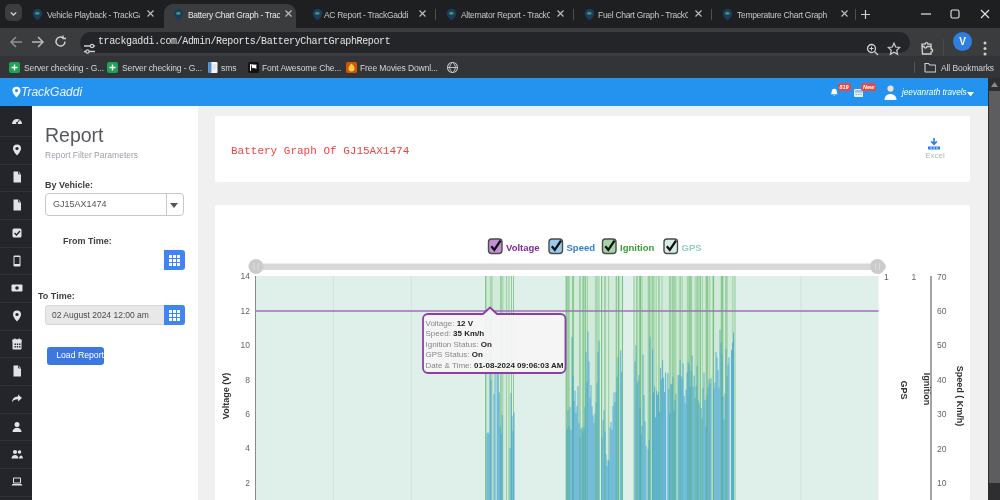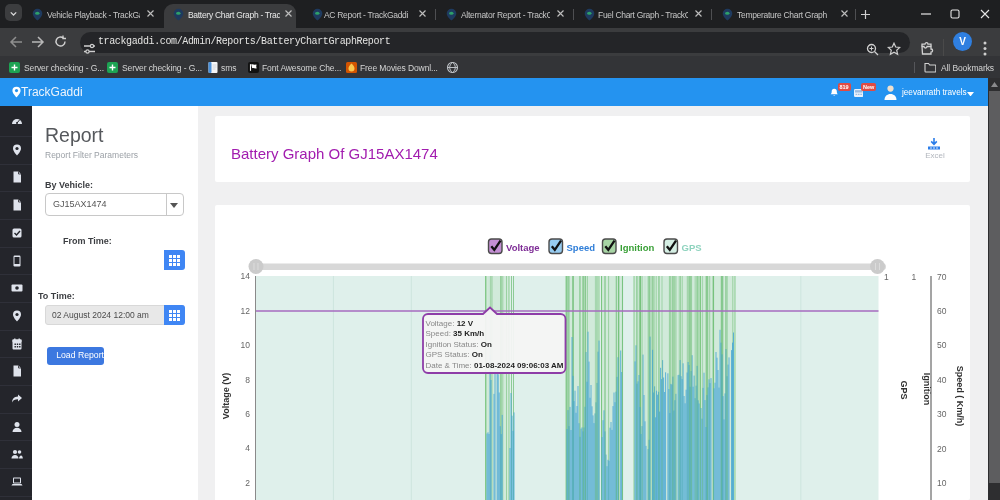--- a/index.html
+++ b/index.html
@@ -6,33 +6,33 @@
 #tabstrip {position:absolute;left:0;top:0;width:1000px;height:28px;background:#1e1f21;}
 .activetab {left:164px;top:4px;width:132px;height:24px;background:#3b3c3e;border-radius:9px 9px 0 0;}
 .tabt {font-size:8.5px;letter-spacing:-0.3px;color:#c6c6c6;white-space:nowrap;overflow:hidden;}
 .actt {color:#e9e9e9;}
 #toolbar {position:absolute;left:0;top:28px;width:1000px;height:28px;background:#3b3c3e;}
 .omnibox {left:80px;top:31.5px - 28px;top:3.5px;width:830px;height:21px;background:#242528;border-radius:10.5px;}
 .urltext {left:98px;top:8px;font-size:10px;color:#e4e4e2;letter-spacing:-0.38px;font-family:Liberation Mono, monospace;}
 .avatarV {left:953px;top:4px;width:19px;height:19px;border-radius:50%;background:#2f7fe0;color:#fff;font-size:10px;font-weight:bold;text-align:center;line-height:19px;}
 #bookmarks {position:absolute;left:0;top:56px;width:1000px;height:22px;background:#333437;}
 .bmt {top:7px;font-size:8.5px;letter-spacing:-0.1px;color:#d5d5d5;white-space:nowrap;}
-#navbar {position:absolute;left:0;top:78px;width:988px;height:28px;background:#2493f0;}
+#navbar {position:absolute;left:0;top:78px;width:988px;height:28px;background:#2493f0;font-style:italic;}
 .navbadge {background:#e04b43;color:#fff;font-size:5.5px;font-weight:bold;padding:0.5px 2px;border-radius:2px;line-height:6.5px;}
 #sidebar {position:absolute;left:0;top:106px;width:32px;height:394px;background:#24252b;}
 #filterpanel {position:absolute;left:32px;top:106px;width:178px;height:394px;background:#fff;}
 .flab {font-size:9px;font-weight:bold;color:#3c3e42;}
 .selbox {left:13px;top:87px;width:139px;height:23px;background:#fff;border:1px solid #c8c8c8;border-radius:4px;font-size:9px;color:#555;}
 .dtin {left:13px;width:139px;height:19.5px;background:#e8e8e8;border:1px solid #d8d8d8;border-radius:3px 0 0 3px;font-size:8.5px;color:#4a4a4a;}
 .dtin span {position:absolute;left:6px;top:4px;}
 .calbtn {width:21px;height:19.5px;background:#3f86f4;border-radius:0 3px 3px 0;}
 .loadbtn {left:14.5px;top:241px;width:57.5px;height:17.5px;background:#3c78e0;border-radius:3px;color:#fff;font-size:8.7px;text-align:right;line-height:17.5px;}
 #main {position:absolute;left:198px;top:106px;width:790px;height:394px;background:#f0f0f1;}
 #card1 {position:absolute;left:17px;top:9.5px;width:755px;height:66.5px;background:#fff;border-radius:2px;}
-#card1 h1 {position:absolute;left:16px;top:29px;font-size:15px;font-weight:normal;color:#a21caf;}
+#card1 h1 {position:absolute;left:16px;top:29px;font-size:11px;font-weight:normal;color:#ef4444;font-family:Liberation Mono, monospace;}
 #card2 {position:absolute;left:17px;top:99px;width:755px;height:295px;background:#fff;border-radius:2px;}
 #scrollbar {position:absolute;left:988px;top:78px;width:12px;height:422px;background:#2e2e30;}
 #scrollthumb {position:absolute;left:0.5px;top:13px;width:11px;height:392px;background:#5d5d5f;}
 </style></head><body>
 <div id="tabstrip">
 <div class="abs" style="left:5px;top:4px;width:17px;height:17px;background:#3c3d3f;border-radius:5px"></div>
 <svg class="abs" style="left:9px;top:10px" width="9" height="7" viewBox="0 0 11 9">
       <path d="M2 3l3.5 3.5L9 3" stroke="#d8d8d8" stroke-width="1.6" fill="none"></path>
     </svg>
 <svg class="abs" style="left:31px;top:8px" width="13" height="13" viewBox="0 0 13 13">

